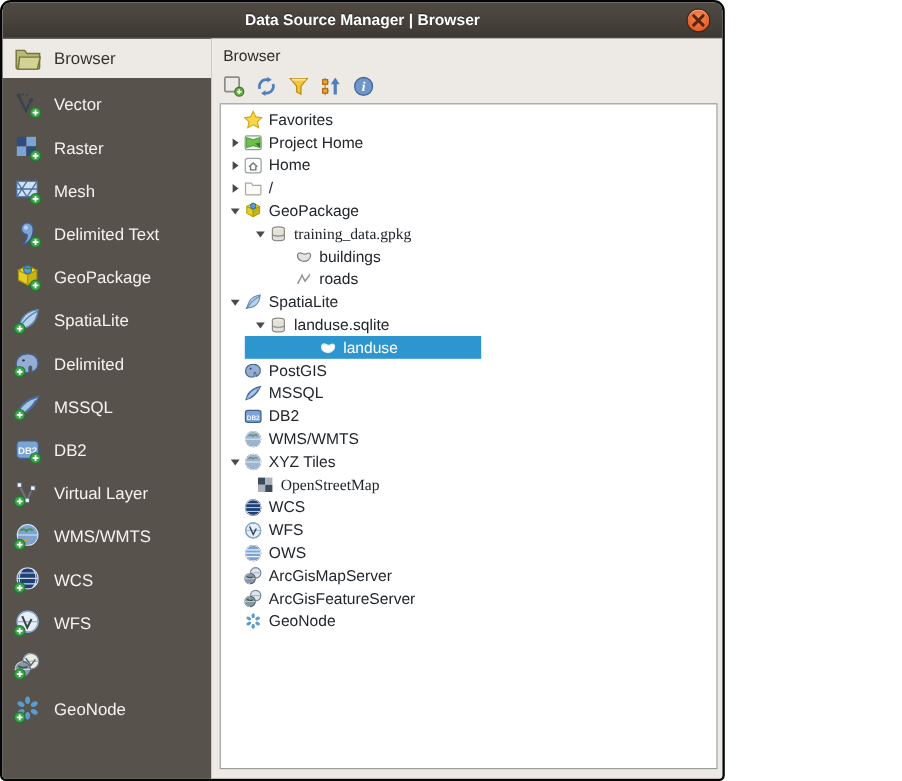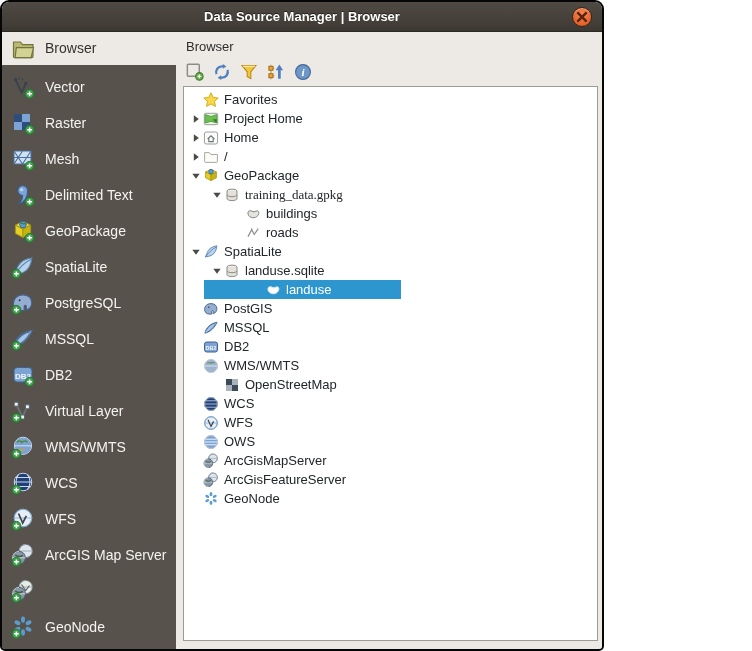--- a/index.html
+++ b/index.html
@@ -185,21 +185,21 @@
           </div>
           <div class="side-item">
             <span class="sicon">
               <svg viewBox="0 0 24 24">
                 <path d="M6.3 19c-2.5-1.3-3.9-3.6-3.9-6.5C2.4 7.5 6.4 3.8 12 3.8c4.8 0 8.8 2.8 8.8 7.6 0 3.7-2.3 6.7-5.4 7.6l-.1-3.6c0-1.5-2.1-1.5-2.1 0v4c-2.6.4-5 .3-6.9-.4z" fill="#95add0" stroke="#44618a" stroke-width="1.2"></path>
                 <circle cx="8.6" cy="9.3" r="1" fill="#253655"></circle>
                 <circle cx="5.4" cy="18.8" r="4.4" fill="#3fa24b" stroke="#1f7a2e"></circle>
                 <path d="M5.4 16.4v4.8M3 18.8h4.8" stroke="#fff" stroke-width="1.5"></path>
               </svg>
             </span>
-            <span class="slabel">PostgreSQL</span>
+            <span class="slabel">Delimited</span>
           </div>
           <div class="side-item">
             <span class="sicon">
               <svg viewBox="0 0 24 24">
                 <path d="M2.8 19.8C4.4 11.9 10.6 5.3 21.2 3.4c-3.6 8.3-9.8 14.4-18.4 16.4z" fill="#a8c6e8" stroke="#4a6f9e" stroke-width="1.1"></path>
                 <path d="M4.6 15.8C7.6 10 12.2 6.2 19 4.6M6.8 18.4C12 15.4 16 11.4 18.7 6.6" stroke="#4a6f9e" fill="none" stroke-width="1.1"></path>
                 <circle cx="5.4" cy="18.8" r="4.4" fill="#3fa24b" stroke="#1f7a2e"></circle>
                 <path d="M5.4 16.4v4.8M3 18.8h4.8" stroke="#fff" stroke-width="1.5"></path>
               </svg>
             </span>
@@ -258,34 +258,20 @@
             <span class="sicon">
               <svg viewBox="0 0 24 24">
                 <circle cx="12" cy="11" r="8.8" fill="#e7eef6" stroke="#5b87b5"></circle>
                 <path d="M12 2.2a8.8 8.8 0 0 0 0 17.6M12 2.2a8.8 8.8 0 0 1 0 17.6M3.2 11h17.6" stroke="#8fb2d6" fill="none" stroke-width="0.9"></path>
                 <path d="M7.5 6.5l4.2 9.5 3.6-7.2" stroke="#39434d" fill="none" stroke-width="1.7"></path>
                 <circle cx="5.4" cy="18.8" r="4.4" fill="#3fa24b" stroke="#1f7a2e"></circle>
                 <path d="M5.4 16.4v4.8M3 18.8h4.8" stroke="#fff" stroke-width="1.5"></path>
               </svg>
             </span>
             <span class="slabel">WFS</span>
-          </div>
-          <div class="side-item">
-            <span class="sicon">
-              <svg viewBox="0 0 24 24">
-                <circle cx="14.8" cy="8" r="6.6" fill="#dfe5ec" stroke="#6e7b8a"></circle>
-                <path d="M14.8 1.4a6.6 6.6 0 0 0 0 13.2M8.2 8h13.2" stroke="#9aa7b5" fill="none" stroke-width="0.9"></path>
-                <circle cx="8" cy="14.8" r="6.4" fill="#8898a8" stroke="#4e5c6b"></circle>
-                <path d="M8 8.4a6.4 6.4 0 0 0 0 12.8M1.6 14.8h12.8" stroke="#cdd6de" fill="none" stroke-width="0.9"></path>
-                <path d="M4.2 12c2 1.6 5.4 1.8 7.6.4" stroke="#3f5a3c" stroke-width="1.4" fill="none"></path>
-                <circle cx="5.4" cy="18.8" r="4.4" fill="#3fa24b" stroke="#1f7a2e"></circle>
-                <path d="M5.4 16.4v4.8M3 18.8h4.8" stroke="#fff" stroke-width="1.5"></path>
-              </svg>
-            </span>
-            <span class="slabel">ArcGIS Map Server</span>
           </div>
           <div class="side-item">
             <span class="sicon">
               <svg viewBox="0 0 24 24">
                 <circle cx="14.8" cy="8" r="6.6" fill="#e8ece2" stroke="#6e7b8a"></circle>
                 <path d="M14.8 1.4a6.6 6.6 0 0 0 0 13.2M8.2 8h13.2" stroke="#9aa7b5" fill="none" stroke-width="0.9"></path>
                 <path d="M10.5 5.5l4.2 6 3.8-5" stroke="#55606b" fill="none" stroke-width="1.2"></path>
                 <circle cx="8" cy="14.8" r="6.4" fill="#8898a8" stroke="#4e5c6b"></circle>
                 <path d="M8 8.4a6.4 6.4 0 0 0 0 12.8M1.6 14.8h12.8" stroke="#cdd6de" fill="none" stroke-width="0.9"></path>
                 <path d="M4.2 12c2 1.6 5.4 1.8 7.6.4" stroke="#3f5a3c" stroke-width="1.4" fill="none"></path>
@@ -518,21 +504,36 @@
               <span class="arrow"></span>
               <span class="ticon">
                 <svg viewBox="0 0 16 16">
                   <circle cx="8" cy="8" r="6.3" fill="#9db4cf" stroke="#5a7a9e"></circle>
                   <path d="M8 1.7a6.3 6.3 0 0 0 0 12.6M8 1.7a6.3 6.3 0 0 1 0 12.6M1.7 8h12.6" stroke="#e9eef4" fill="none" stroke-width="0.8"></path>
                   <path d="M4.2 5.2c1.4-1.2 2.9-.8 3.6.2 1-1.1 2.7-1.2 3.8-.3" stroke="#6c8f6a" fill="none" stroke-width="1.1"></path>
                 </svg>
               </span>
               <span>WMS/WMTS</span>
             </div>
-            <div class="tree-row" style="padding-left: 25px;">
+            <div class="tree-row" style="padding-left: 4px;">
+              <span class="arrow">
+                <svg viewBox="0 0 12 12">
+                  <path d="M1.6 3.4 H10.4 L6 9.4 Z" fill="#4a4a46"></path>
+                </svg>
+              </span>
+              <span class="ticon">
+                <svg viewBox="0 0 16 16">
+                  <circle cx="8" cy="8" r="6.3" fill="#9db4cf" stroke="#5a7a9e"></circle>
+                  <path d="M8 1.7a6.3 6.3 0 0 0 0 12.6M8 1.7a6.3 6.3 0 0 1 0 12.6M1.7 8h12.6" stroke="#e9eef4" fill="none" stroke-width="0.8"></path>
+                  <path d="M4.2 5.2c1.4-1.2 2.9-.8 3.6.2 1-1.1 2.7-1.2 3.8-.3" stroke="#6c8f6a" fill="none" stroke-width="1.1"></path>
+                </svg>
+              </span>
+              <span>XYZ Tiles</span>
+            </div>
+            <div class="tree-row" style="padding-left: 14px; font-family: Liberation Serif, serif;">
               <span class="arrow"></span>
               <span class="ticon">
                 <svg viewBox="0 0 16 16">
                   <rect x="2" y="2" width="6" height="6" fill="#3b4b5c"></rect>
                   <rect x="8" y="2" width="6" height="6" fill="#aab3bc"></rect>
                   <rect x="2" y="8" width="6" height="6" fill="#aab3bc"></rect>
                   <rect x="8" y="8" width="6" height="6" fill="#3b4b5c"></rect>
                 </svg>
               </span>
               <span>OpenStreetMap</span>

